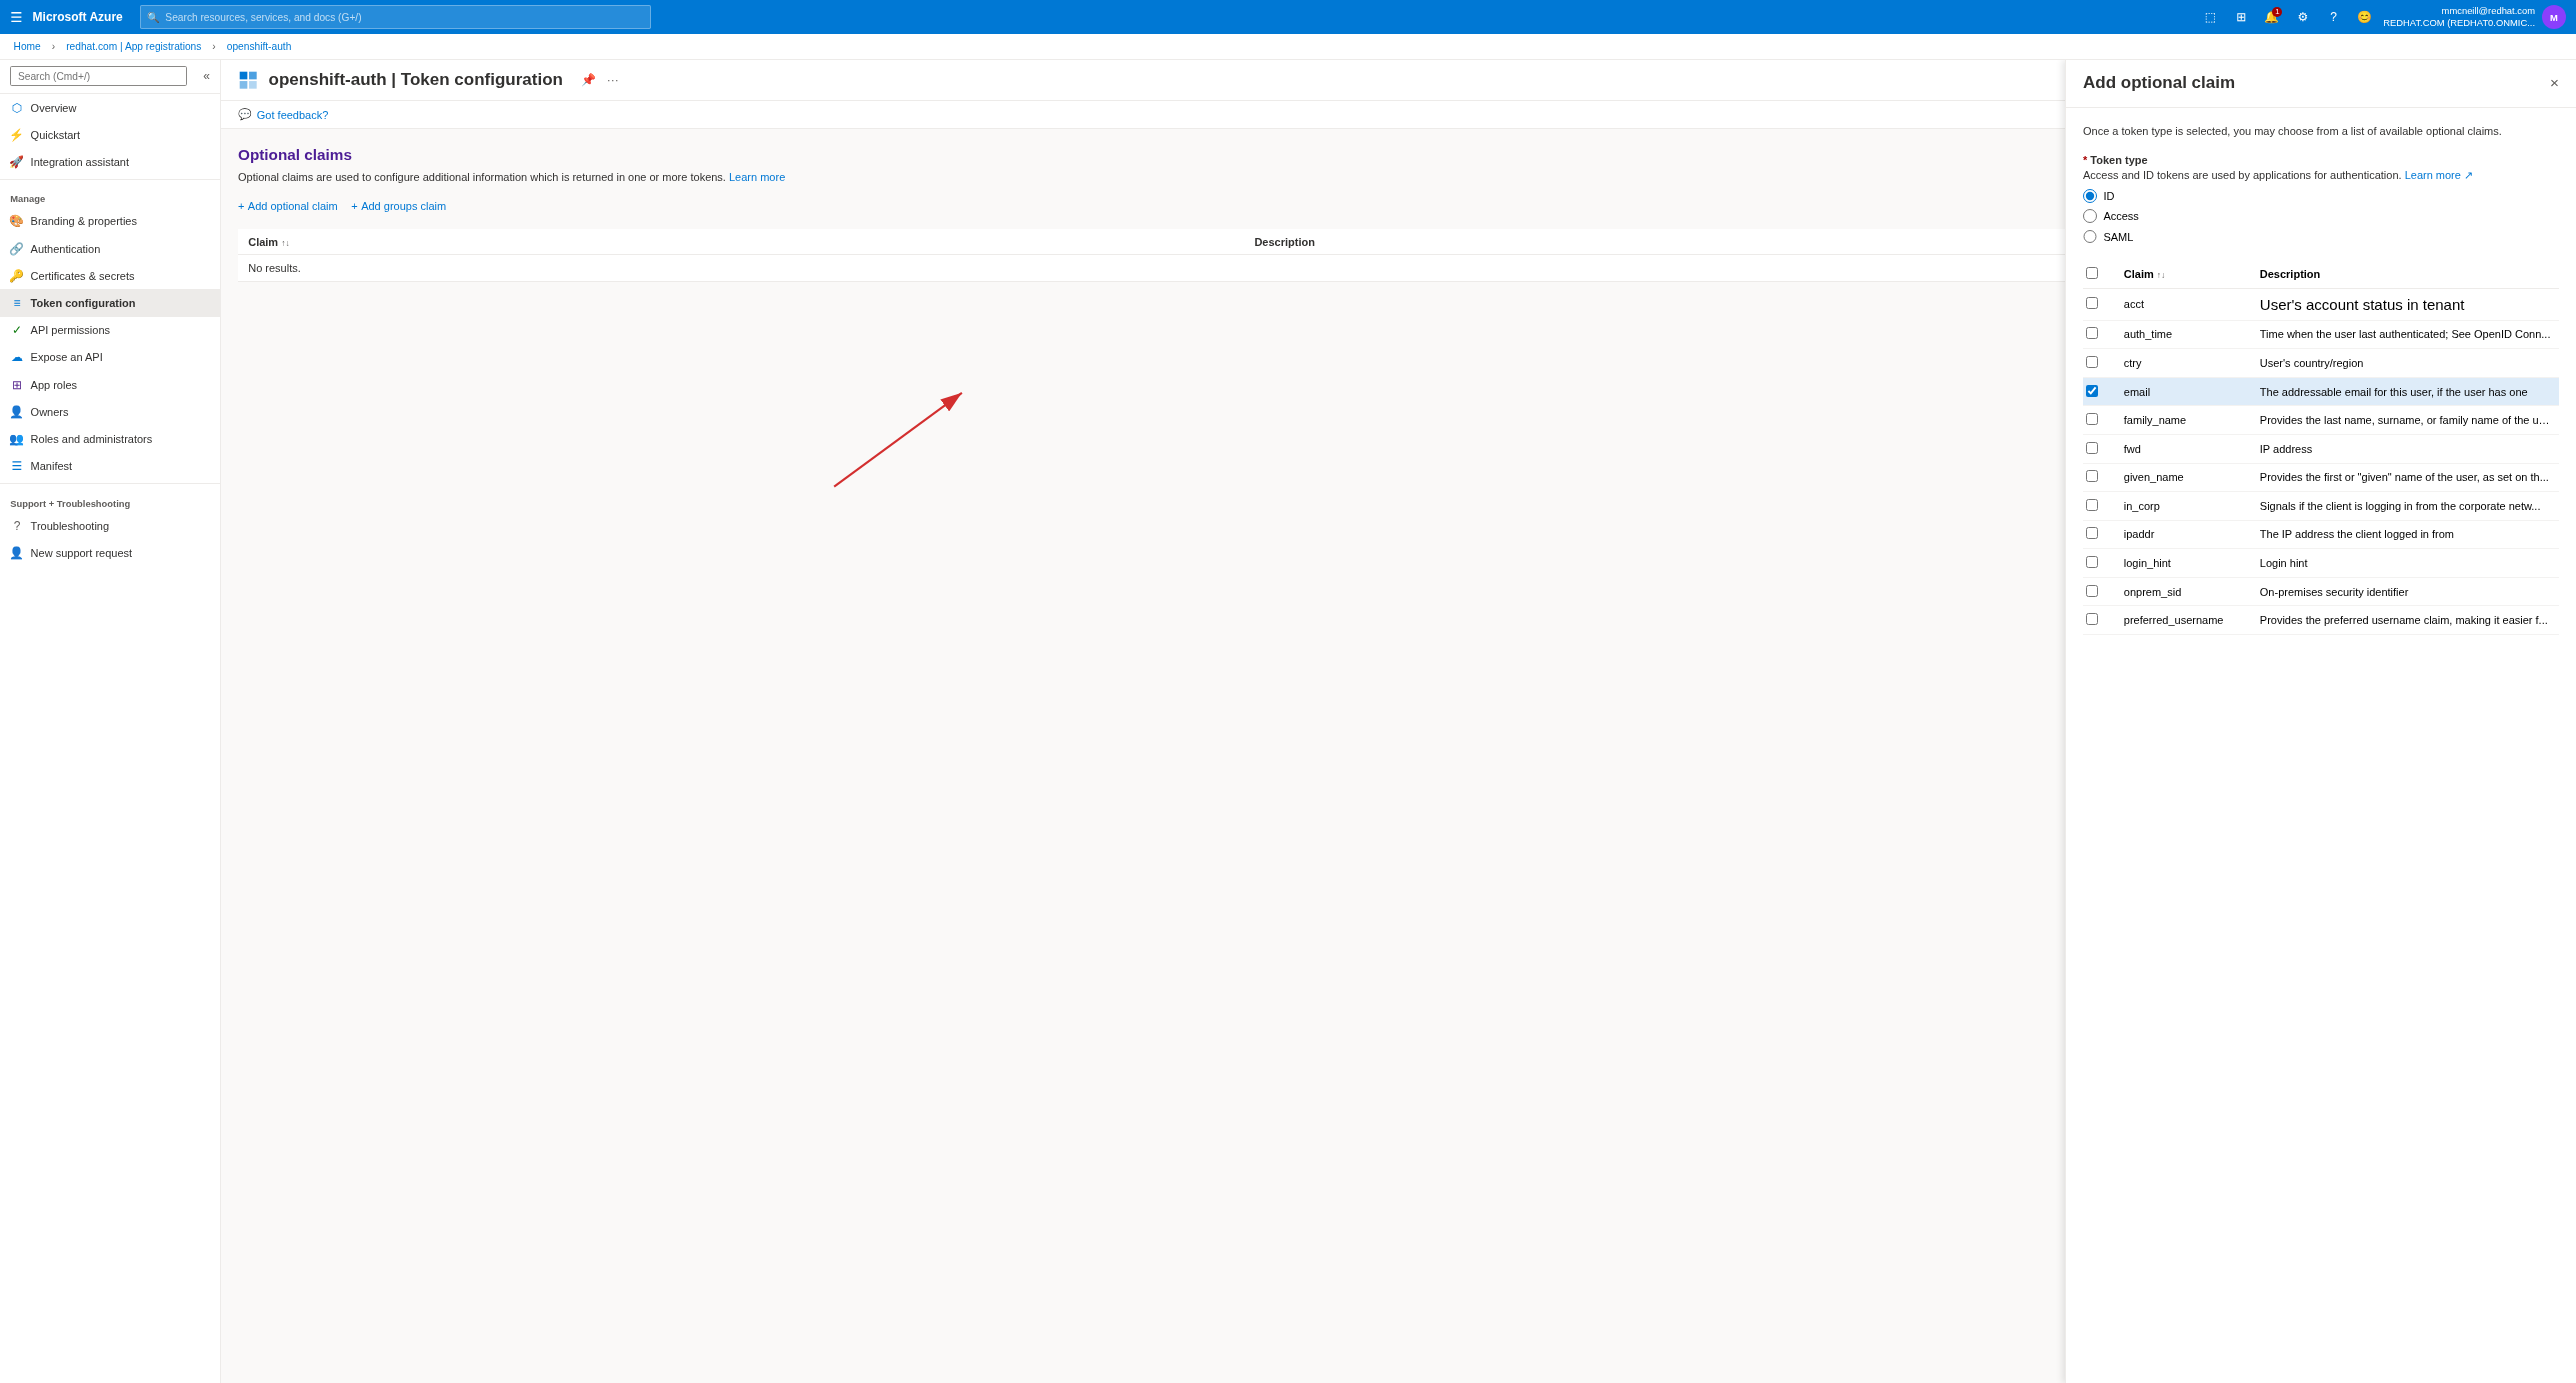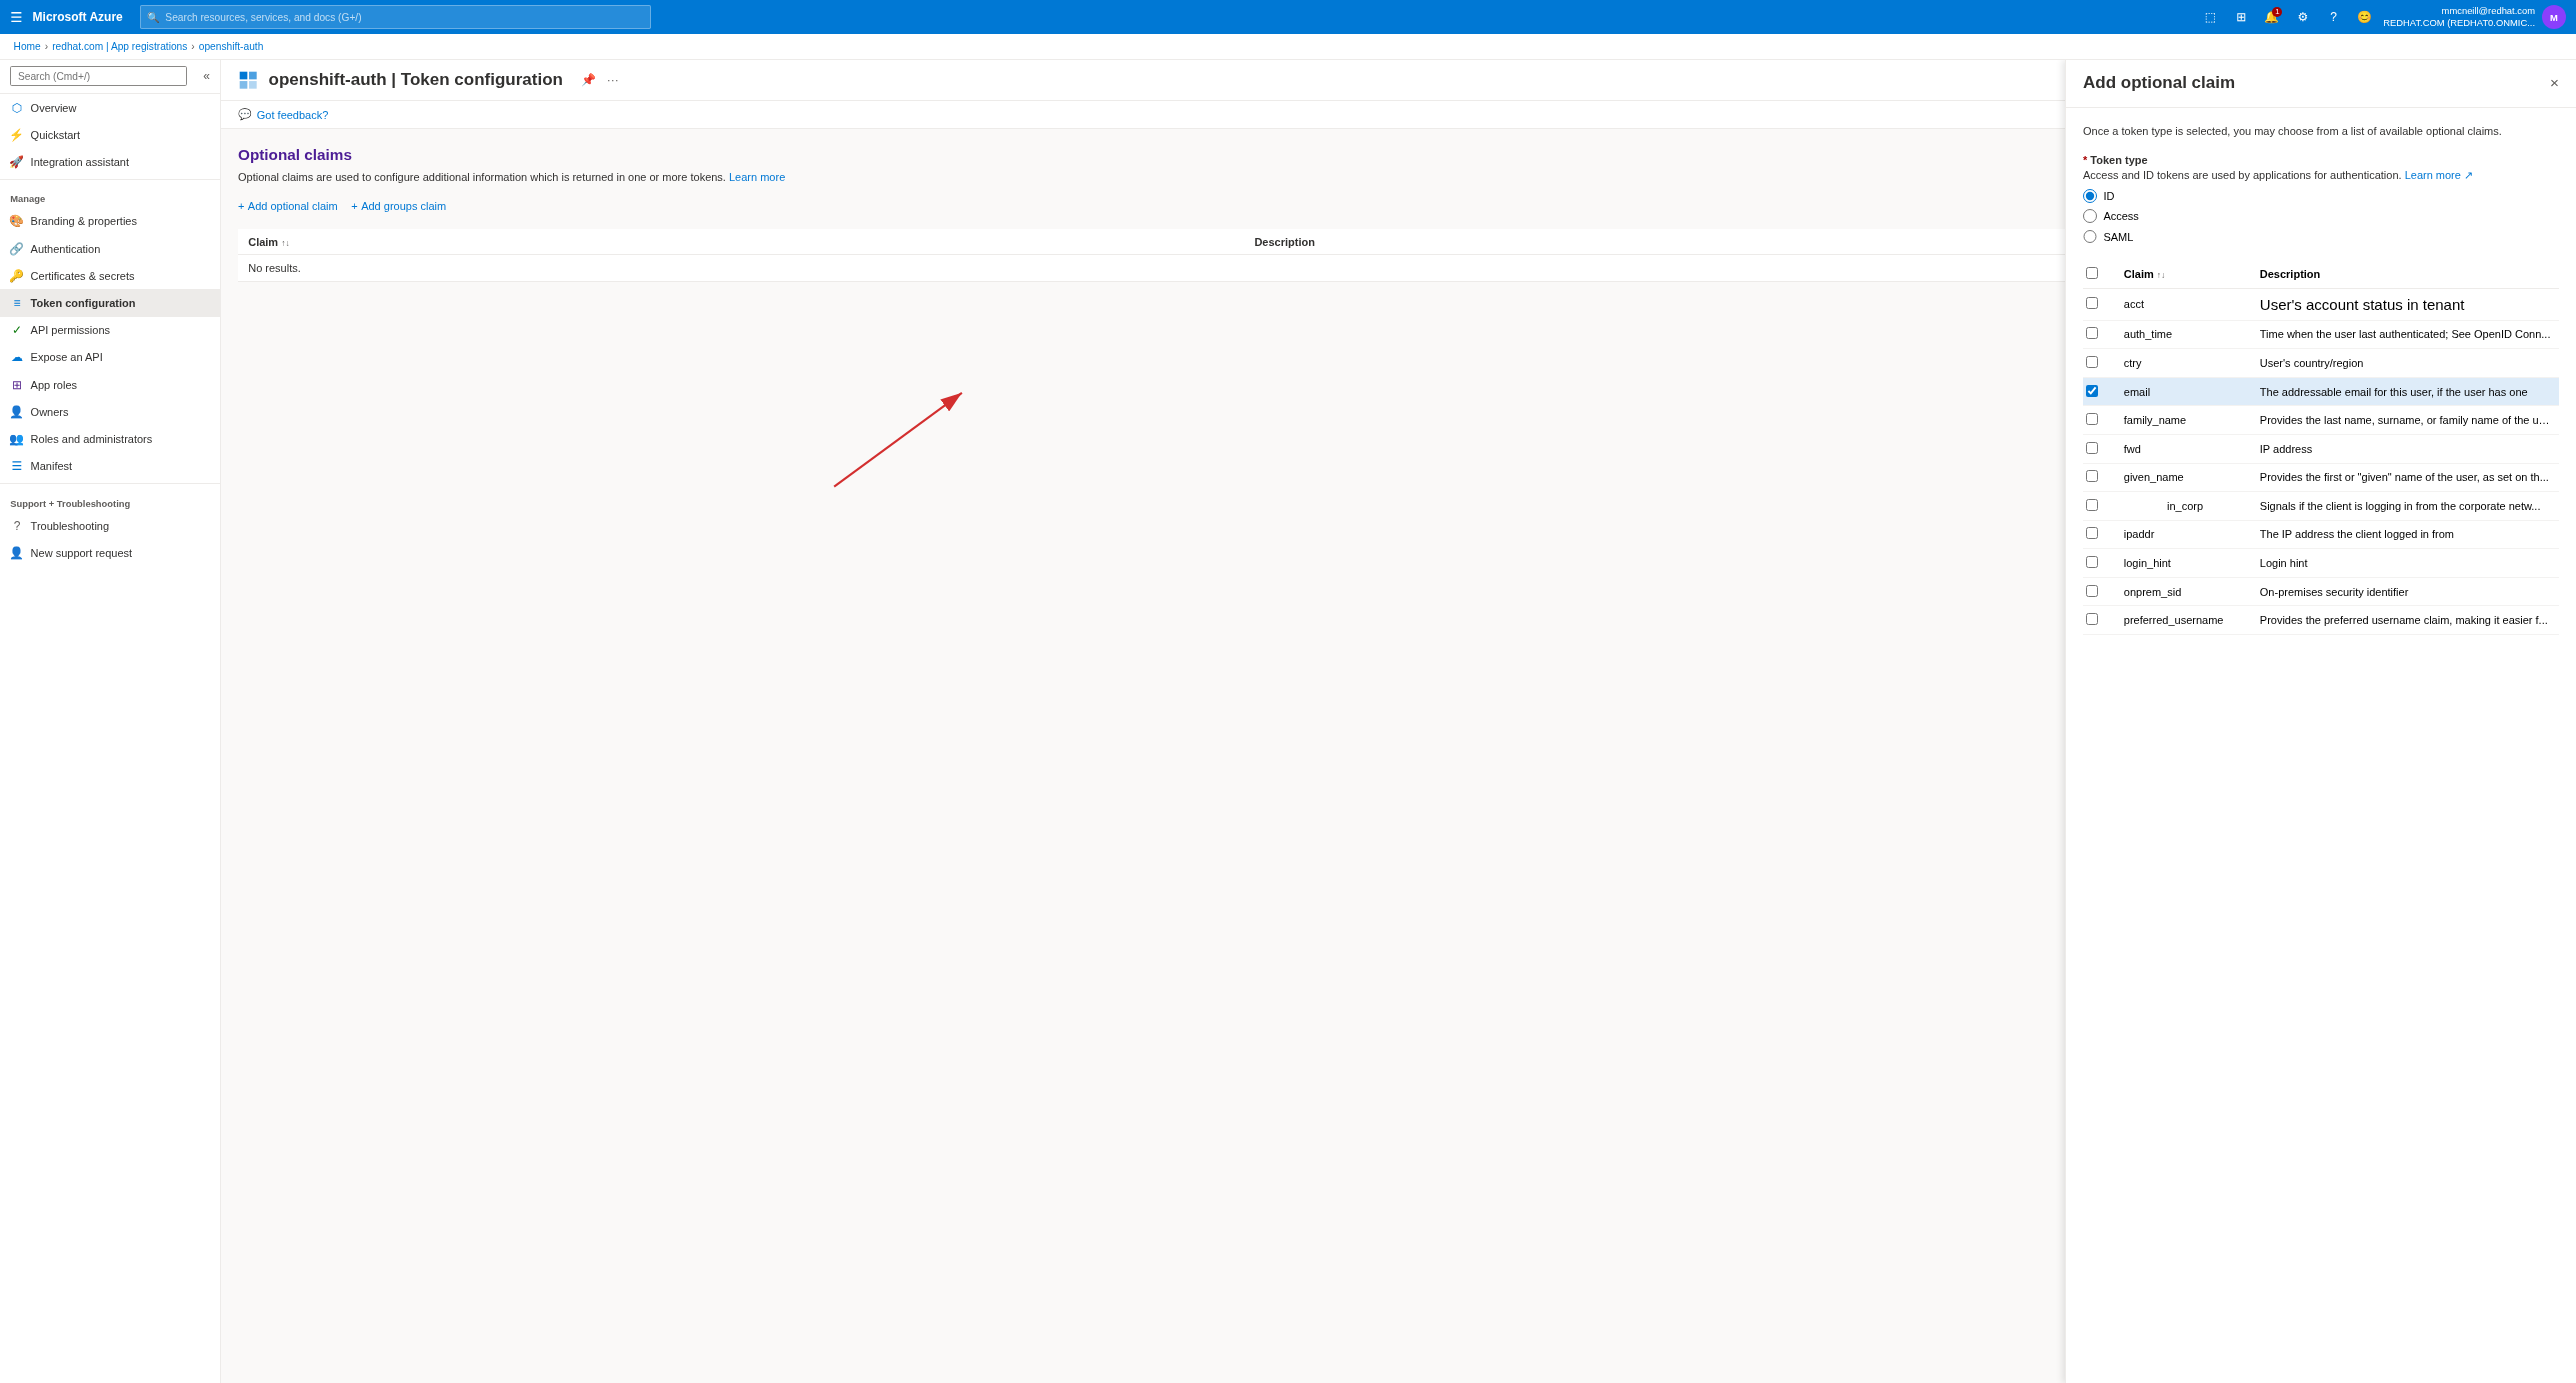--- a/index.html
+++ b/index.html
@@ -47,21 +47,21 @@
     .user-info { font-size: 9.4px; text-align: right; line-height: 1.3; cursor: pointer; }
 
     
     .breadcrumb {
       background: white;
       padding: 6.8px 13.6px;
       font-size: 10.2px;
       color: #0078d4;
       display: flex;
       align-items: center;
-      gap: 4px;
+      gap: 11px;
       border-bottom: 0.9px solid #edebe9;
       flex-shrink: 0;
     }
     .breadcrumb span { color: #605e5c; }
     .breadcrumb a { color: #0078d4; text-decoration: none; cursor: pointer; }
 
     
     .main-layout {
       display: flex;
       flex: 1;
@@ -552,21 +552,21 @@
       <td style="width:34px; padding:6.8px 3.4px;">
         <input type="checkbox" class="checkbox-input" style="">
       </td>
       <td style="width:136px; padding:6.8px 6.8px; font-size:11px;">given_name</td>
       <td style="padding:6.8px 6.8px; font-size:11px; overflow:hidden; text-overflow:ellipsis; white-space:nowrap; max-width:256px;">Provides the first or "given" name of the user, as set on th...</td>
     </tr>
               <tr style="border-bottom: 0.9px solid rgb(243, 242, 241); cursor: pointer;">
       <td style="width:34px; padding:6.8px 3.4px;">
         <input type="checkbox" class="checkbox-input" style="">
       </td>
-      <td style="width:136px; padding:6.8px 6.8px; font-size:11px;text-align:center;">in_corp</td>
+      <td style="width:136px; padding:6.8px 6.8px; font-size:11px;">in_corp</td>
       <td style="padding:6.8px 6.8px; font-size:11px; overflow:hidden; text-overflow:ellipsis; white-space:nowrap; max-width:256px;">Signals if the client is logging in from the corporate netw...</td>
     </tr>
               <tr style="border-bottom: 0.9px solid rgb(243, 242, 241); cursor: pointer;">
       <td style="width:34px; padding:6.8px 3.4px;">
         <input type="checkbox" class="checkbox-input" style="">
       </td>
       <td style="width:136px; padding:6.8px 6.8px; font-size:11px;">ipaddr</td>
       <td style="padding:6.8px 6.8px; font-size:11px; overflow:hidden; text-overflow:ellipsis; white-space:nowrap; max-width:256px;">The IP address the client logged in from</td>
     </tr>
               <tr style="border-bottom: 0.9px solid rgb(243, 242, 241); cursor: pointer;">

